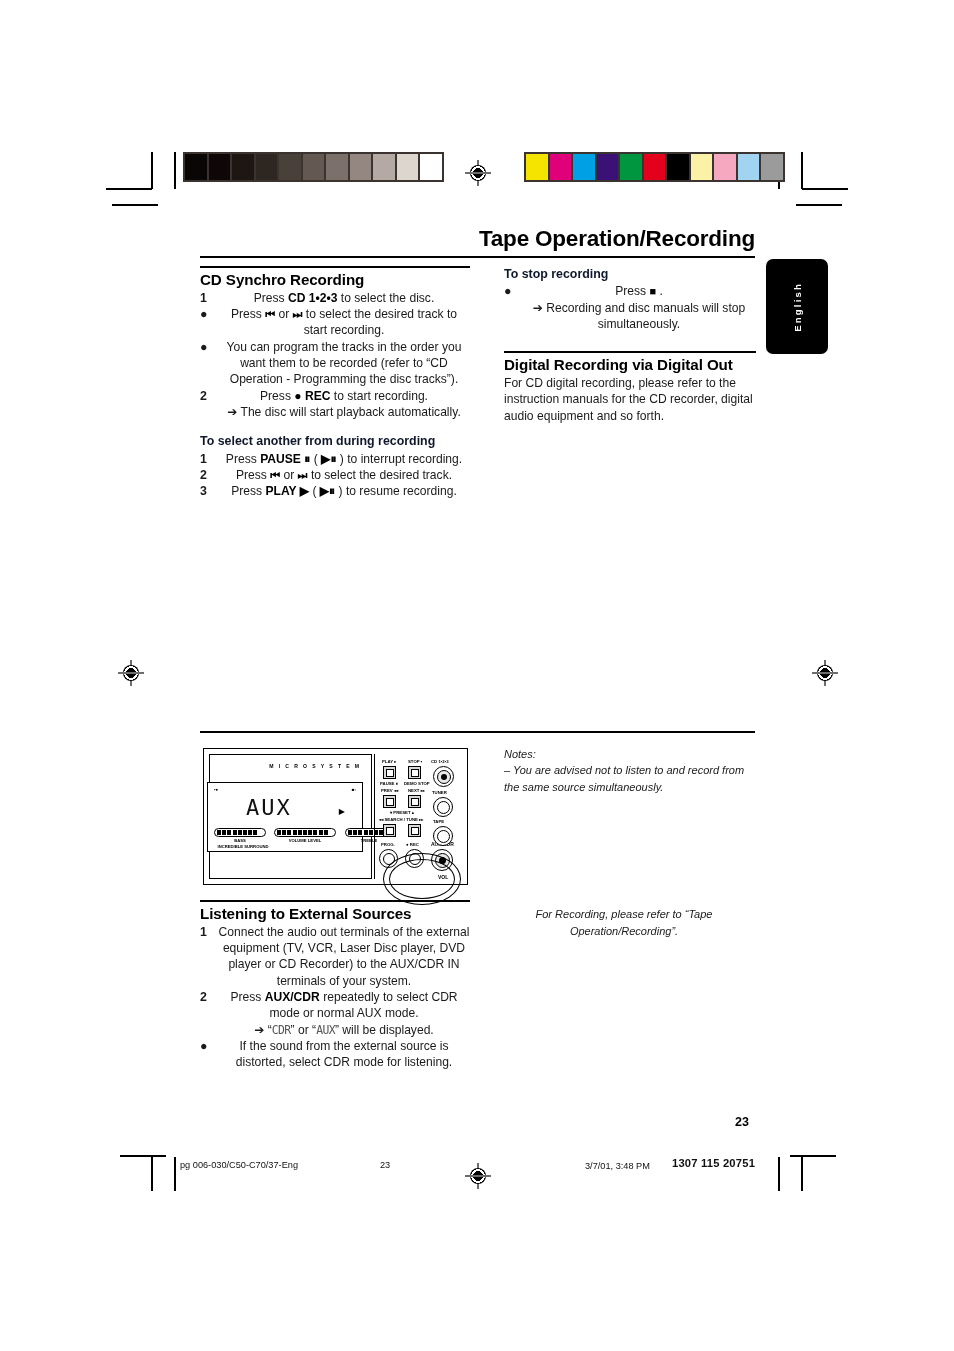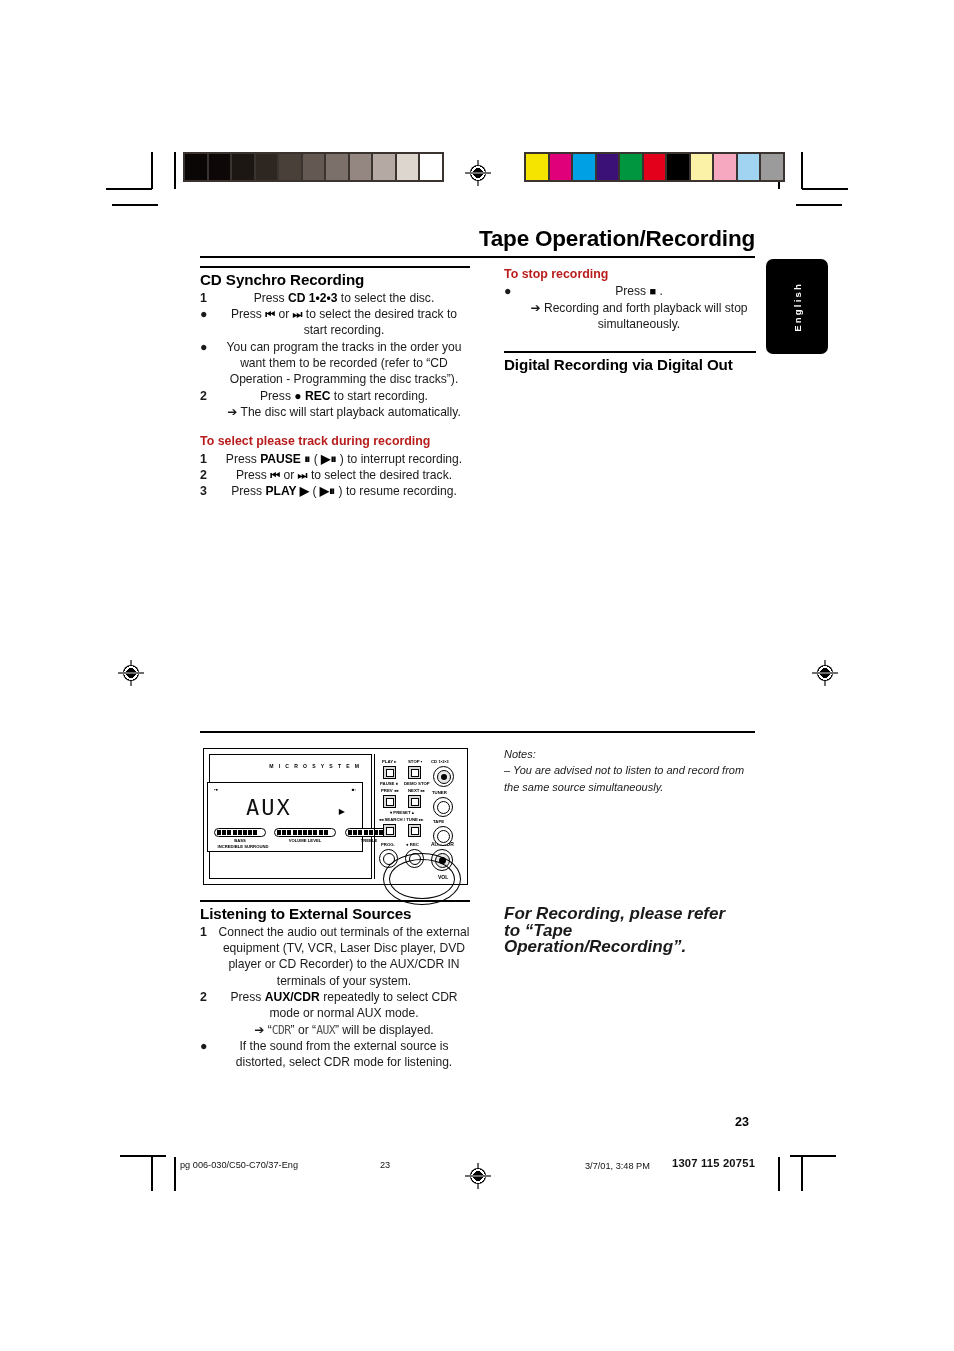--- a/index.html
+++ b/index.html
@@ -25,32 +25,32 @@
   .rule{position:absolute;height:2.2px;background:#000;}
 
   .lang-tab{position:absolute;background:#000;border-radius:7px;color:#fff;
             font-size:9.5px;font-weight:bold;letter-spacing:2.2px;
             display:flex;align-items:center;justify-content:center;}
   .lang-tab span{writing-mode:vertical-rl;transform:rotate(180deg);}
 
   
   .col{position:absolute;font-size:12.1px;line-height:16.3px;color:#1a1a1a;}
   h3.sub{font-size:15.2px;font-weight:bold;margin:0 0 2px 0;color:#000;letter-spacing:-.1px;}
-  h4.sub2{font-size:12.4px;font-weight:bold;margin:0 0 1px 0;color:#b91c1c;}
+  h4.sub2{font-size:12.4px;font-weight:bold;margin:0 0 1px 0;color:#0f172a;}
   .hr{height:1.6px;background:#000;margin:0 0 4px 0;}
 
   .item{display:flex;margin-bottom:0px;}
   .num{width:18px;flex:0 0 18px;font-weight:bold;font-size:12.4px;line-height:16.3px;}
   .dot{width:18px;flex:0 0 18px;font-size:12.4px;line-height:16.3px;}
   .txt{flex:1;text-align:center;}
   b{font-weight:bold;color:#000;}
   .arrow{display:block;}
   .lcd{font-family:"DejaVu Sans Mono",monospace;letter-spacing:-.6px;font-size:11.4px;color:#555;}
   .notes{font-style:italic;font-size:11px;line-height:16.3px;}
-  .ref{font-style:italic;font-weight:bold;font-size:17px;line-height:16.5px;}
+  .ref{font-style:italic;font-weight:normal;font-size:11px;line-height:16.5px;text-align:center;}
 
   
   .device{position:absolute;border:1.4px solid #000;background:#fff;box-sizing:border-box;}
   .dev-left{position:absolute;left:5px;top:5px;right:95px;bottom:5px;border:1.2px solid #000;box-sizing:border-box;}
   .micro-sys{position:absolute;right:10px;top:8px;font-size:5.1px;letter-spacing:1.9px;font-weight:bold;}
   .lcdbox{position:absolute;left:-3px;top:27px;right:8px;height:70px;border:1.2px solid #000;background:#fff;box-sizing:border-box;}
   .lcd-aux{position:absolute;left:38px;top:12px;font-family:"DejaVu Sans Mono",monospace;
            font-size:22px;letter-spacing:2px;color:#111;}
   .lcd-sm{position:absolute;font-size:4.4px;font-weight:bold;}
   .lcd-play{position:absolute;right:17px;top:24px;font-size:8px;}
@@ -162,21 +162,21 @@
         <div class="item">
           <div class="dot">●</div>
           <div class="txt">You can program the tracks in the order you want them to be recorded (refer to “CD Operation - Programming the disc tracks”).</div>
         </div>
         <div class="item">
           <div class="num">2</div>
           <div class="txt">Press <b>● REC</b> to start recording.<span class="arrow">➔ The disc will start playback automatically.</span></div>
         </div>
       </div>
     <div style="height:13px"></div>
-    <h4 class="sub2">To select please track during recording</h4>
+    <h4 class="sub2">To select another from during recording</h4>
     <div id="c1-substeps">
         <div class="item">
           <div class="num">1</div>
           <div class="txt">Press <b>PAUSE ⏸</b> ( <b>▶⏸</b> ) to interrupt recording.</div>
         </div>
         <div class="item">
           <div class="num">2</div>
           <div class="txt">Press <b style="font-size:11px">⏮</b> or <b style="font-size:11px">⏭</b> to select the desired track.</div>
         </div>
         <div class="item">
@@ -184,26 +184,27 @@
           <div class="txt">Press <b>PLAY ▶</b> ( <b>▶⏸</b> ) to resume recording.</div>
         </div>
       </div>
   </div>
 
   <div class="col" style="left:504px;top:266px;width:252px;">
     <h4 class="sub2">To stop recording</h4>
     <div id="c1-stop">
         <div class="item">
           <div class="dot">●</div>
-          <div class="txt">Press <b style="font-size:11px">■</b> .<span class="arrow">➔ Recording and forth playback will stop simultaneously.</span></div>
+          <div class="txt">Press <b style="font-size:11px">■</b> .<span class="arrow">➔ Recording and disc manuals will stop simultaneously.</span></div>
         </div>
       </div>
     <div style="height:19px"></div>
     <div class="hr"></div>
     <h3 class="sub">Digital Recording via Digital Out</h3>
+    <div style="margin-top:1px;">For CD digital recording, please refer to the instruction manuals for the CD recorder, digital audio equipment and so forth.</div>
   </div>
 
   <div class="rule" style="left:200px;top:731px;width:555px;"></div>
 
   <div class="device" style="left:203px;top:748px;width:265px;height:137px;">
     <div class="dev-left">
       <div class="micro-sys">M I C R O   S Y S T E M</div>
       <div class="lcdbox">
         <div class="lcd-sm" style="left:6px;top:4px;">•●</div>
         <div class="lcd-sm" style="right:6px;top:4px;">■▫</div>

